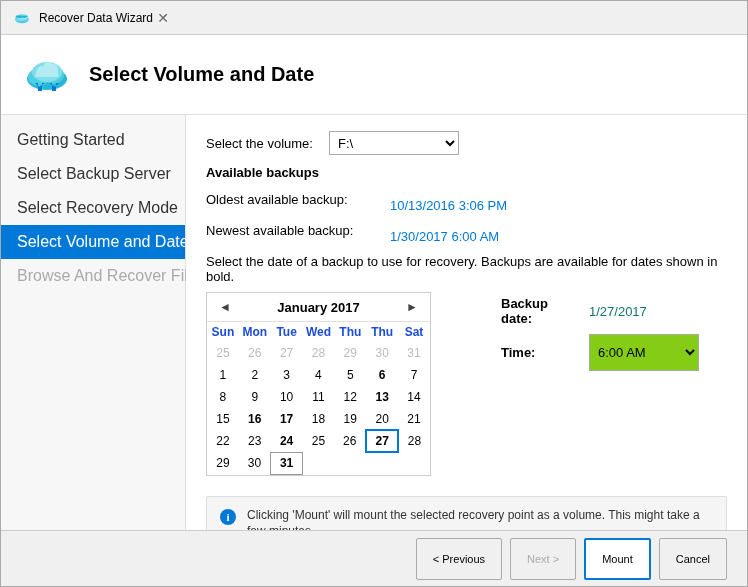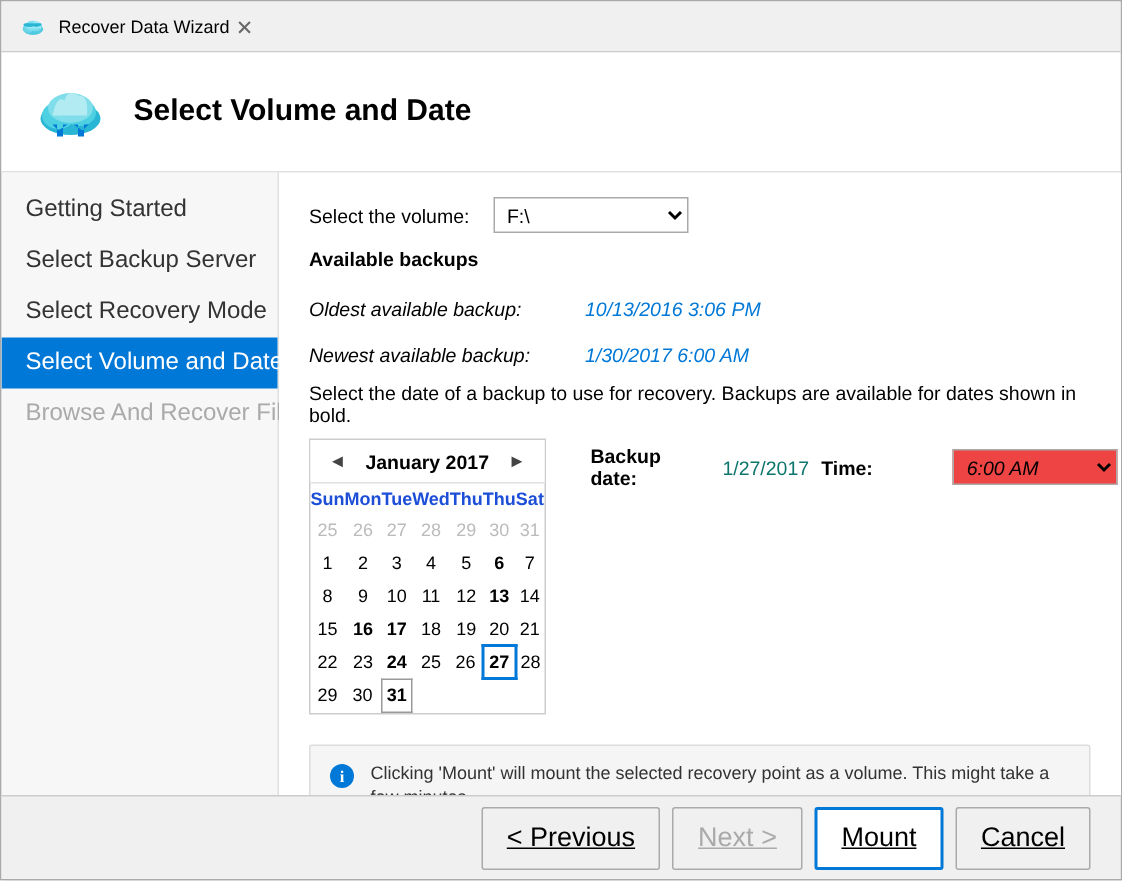--- a/index.html
+++ b/index.html
@@ -132,24 +132,23 @@
       appearance: auto;
     }
     .available-backups-label {
       font-size: 13px;
       font-weight: bold;
       color: #000;
       margin-bottom: 6px;
     }
     .backup-info-row {
       display: flex;
-      align-items: flex-end;
+      align-items: center;
       margin-bottom: 4px;
       gap: 4px;
-      font-style: italic;
     }
     .backup-info-key {
       font-size: 13px;
       color: #000;
       width: 180px;
     }
     .backup-info-value {
       font-size: 13px;
       color: #0078d7;
       margin-top: 12px;
@@ -215,49 +214,49 @@
       height: 22px;
     }
     .cal-grid td.other-month { color: #bbb; }
     .cal-grid td.bold-date { font-weight: bold; color: #000; cursor: pointer; }
     .cal-grid td.selected {
       border: 2px solid #0078d7;
       font-weight: bold;
     }
     .date-time-panel {
       display: flex;
-      flex-direction: row;
+      flex-direction: column;
       gap: 8px;
       padding-top: 4px;
+      margin-left: 40px;
     }
     .date-time-row {
       display: flex;
       align-items: center;
       gap: 8px;
     }
     .dt-label {
       font-size: 13px;
       font-weight: bold;
       color: #000;
       width: 80px;
     }
     .dt-value {
       font-size: 13px;
       color: #0f766e;
     }
     .time-select {
       width: 110px;
-      height: 24px;
+      height: 37px;
       border: 1px solid #aaa;
-      background: #ef4444;
+      background: #84cc16;
       font-size: 13px;
       padding: 1px 4px;
       cursor: pointer;
       appearance: auto;
-      font-style: italic;
     }
     .info-box {
       margin-top: 20px;
       background: #f5f5f5;
       border: 1px solid #ddd;
       padding: 10px 12px;
       display: flex;
       align-items: flex-start;
       gap: 10px;
       border-radius: 2px;
@@ -281,25 +280,24 @@
       align-items: center;
       justify-content: flex-end;
       padding: 0 20px;
       gap: 8px;
     }
     .btn {
       height: 42px;
       padding: 0 16px;
       border: 1px solid #aaa;
       background: #f0f0f0;
-      font-size: 18px;
+      font-size: 11px;
       cursor: pointer;
       border-radius: 2px;
       white-space: nowrap;
-      text-decoration: underline;
     }
     .btn.primary {
       background: #fff;
       border: 2px solid #0078d7;
       color: #000;
       font-weight: normal;
     }
     .btn:disabled {
       color: #aaa;
       cursor: default;

